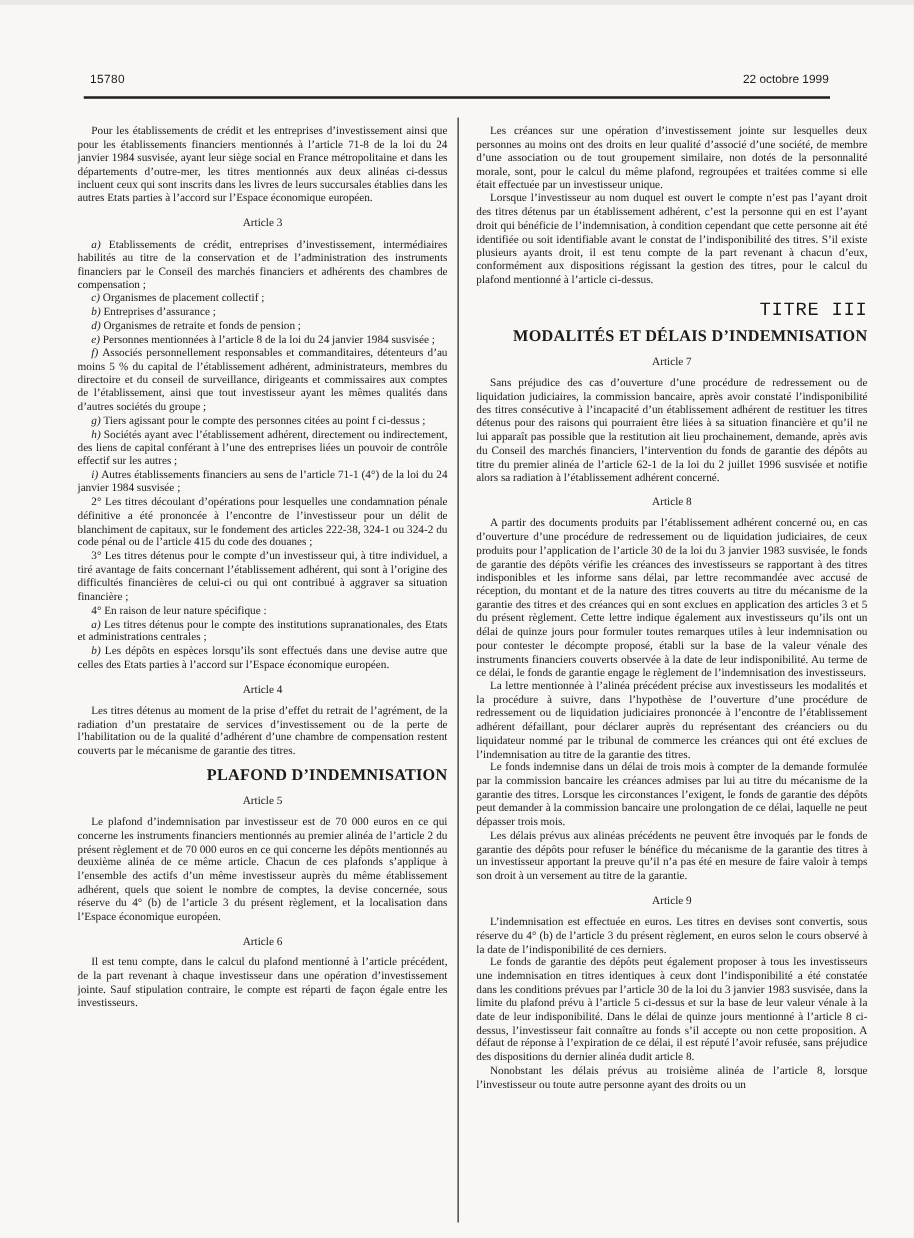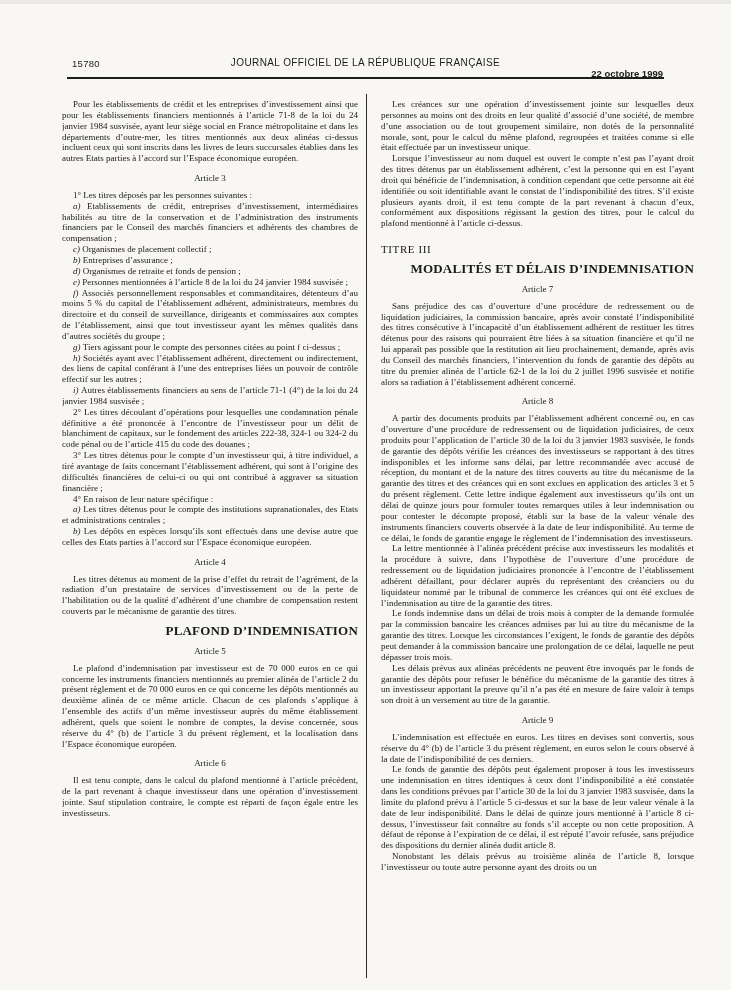--- a/index.html
+++ b/index.html
@@ -18,21 +18,21 @@
     position: absolute;
     left: 0; top: 52px;
     width: 731px; height: 16px;
     font-family: "Liberation Sans", "DejaVu Sans", sans-serif;
     font-size: 9.5px;
     color: #1c1c1c;
   }
   .header .pagenum  { position: absolute; left: 72px;  top: 2px; letter-spacing: 0.3px; }
   .header .jtitle   { position: absolute; left: 50%; top: 1px; transform: translateX(-50%);
                       font-size: 10px; letter-spacing: 0.4px; white-space: nowrap; }
-  .header .idate    { position: absolute; right: 68px; top: 12px; font-weight: bold; }
+  .header .idate    { position: absolute; right: 68px; top: 2px; }
   .header-rule {
     position: absolute;
     left: 67px; top: 73px;
     width: 597px; height: 2px;
     background: #1e1e1e;
   }
   
   .col {
     position: absolute;
     top: 95px;
@@ -55,51 +55,50 @@
   
   .col p { margin: 0; }
   p.body-p   { text-indent: 11px; }
   p.noindent { text-indent: 0; }
   p.article {
     text-align: center; text-indent: 0;
     margin: 9px 0 6px;
     font-family: Liberation Serif, serif;
   }
   p.titre {
-    text-align: left; text-indent: 0;
+    text-align: right; text-indent: 0;
     margin: 15px 0 0;
-    font-size: 11px;
+    font-size: 15px;
     letter-spacing: 0.6px;
+    font-family: Liberation Mono, monospace;
   }
   p.soustitre {
     text-align: right; text-indent: 0;
     margin: 9px 0 0;
     font-weight: bold;
     font-size: 13px;
     letter-spacing: 0.2px;
   }
   p.body-p i { font-style: italic; }
 </style>
 </head>
 <body>
 
 <div class="page">
 
   <div class="header">
     <span class="pagenum">15780</span>
-    <span class="jtitle">JOURNAL OFFICIEL DE LA RÉPUBLIQUE FRANÇAISE</span>
     <span class="idate">22 octobre 1999</span>
   </div>
 
   <div class="header-rule"></div>
 
   <div class="col col-left" id="col-left">
       <p class="body-p">Pour les établissements de crédit et les entreprises d’investissement ainsi que pour les établissements financiers mentionnés à l’article 71-8 de la loi du 24 janvier 1984 susvisée, ayant leur siège social en France métropolitaine et dans les départements d’outre-mer, les titres mentionnés aux deux alinéas ci-dessus incluent ceux qui sont inscrits dans les livres de leurs succursales établies dans les autres Etats parties à l’accord sur l’Espace économique européen.</p>
       <p class="article">Article 3</p>
-      <p class="body-p">1° Les titres déposés par les personnes suivantes :</p>
       <p class="body-p"><i>a) </i>Etablissements de crédit, entreprises d’investissement, intermédiaires habilités au titre de la conservation et de l’administration des instruments financiers par le Conseil des marchés financiers et adhérents des chambres de compensation ;</p>
       <p class="body-p"><i>c) </i>Organismes de placement collectif ;</p>
       <p class="body-p"><i>b) </i>Entreprises d’assurance ;</p>
       <p class="body-p"><i>d) </i>Organismes de retraite et fonds de pension ;</p>
       <p class="body-p"><i>e) </i>Personnes mentionnées à l’article 8 de la loi du 24 janvier 1984 susvisée ;</p>
       <p class="body-p"><i>f) </i>Associés personnellement responsables et commanditaires, détenteurs d’au moins 5 % du capital de l’établissement adhérent, administrateurs, membres du directoire et du conseil de surveillance, dirigeants et commissaires aux comptes de l’établissement, ainsi que tout investisseur ayant les mêmes qualités dans d’autres sociétés du groupe ;</p>
       <p class="body-p"><i>g) </i>Tiers agissant pour le compte des personnes citées au point f ci-dessus ;</p>
       <p class="body-p"><i>h) </i>Sociétés ayant avec l’établissement adhérent, directement ou indirectement, des liens de capital conférant à l’une des entreprises liées un pouvoir de contrôle effectif sur les autres ;</p>
       <p class="body-p"><i>i) </i>Autres établissements financiers au sens de l’article 71-1 (4°) de la loi du 24 janvier 1984 susvisée ;</p>
       <p class="body-p">2° Les titres découlant d’opérations pour lesquelles une condamnation pénale définitive a été prononcée à l’encontre de l’investisseur pour un délit de blanchiment de capitaux, sur le fondement des articles 222-38, 324-1 ou 324-2 du code pénal ou de l’article 415 du code des douanes ;</p>

